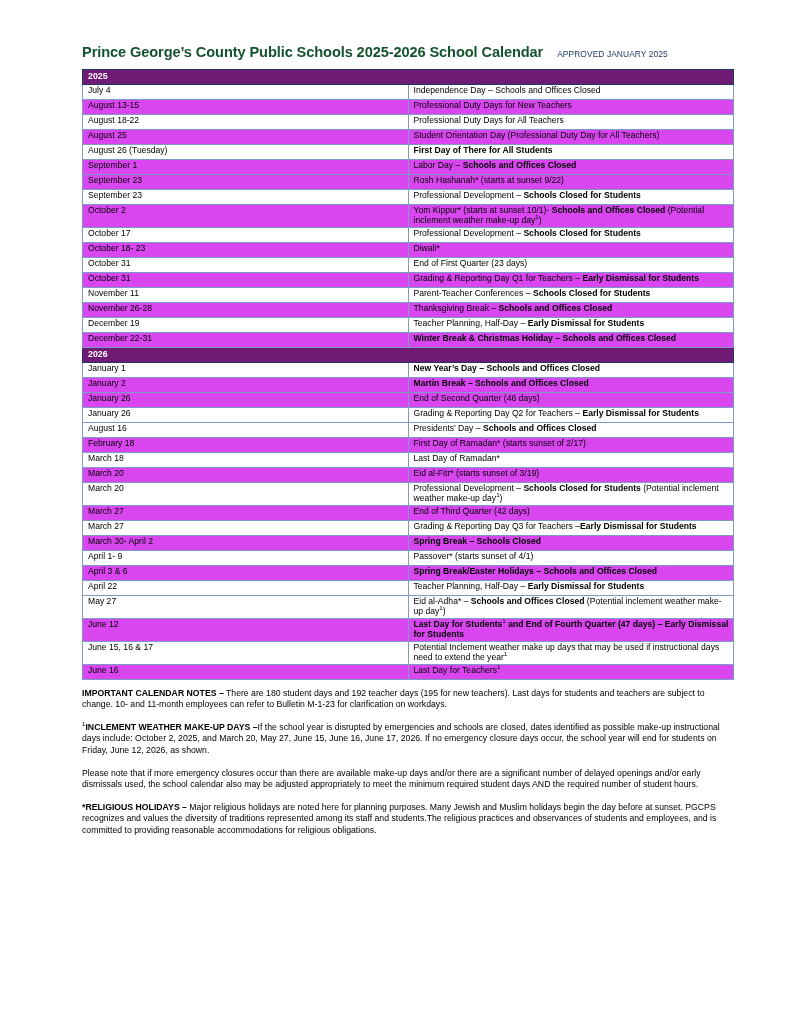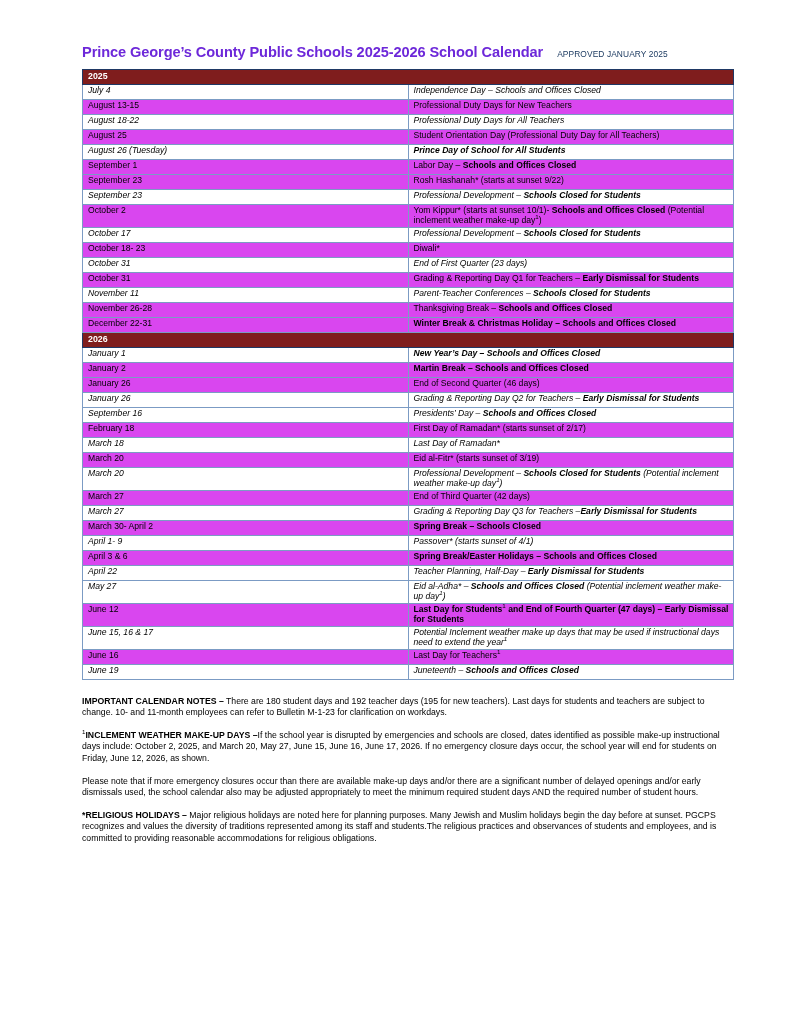--- a/index.html
+++ b/index.html
@@ -24,21 +24,21 @@
   .header-row {
     display: flex;
     align-items: baseline;
     justify-content: flex-start;
     gap: 14px;
     margin-bottom: 9px;
   }
   .doc-title {
     font-size: 14.6px;
     font-weight: bold;
-    color: #6d28d9;
+    color: #14532d;
     letter-spacing: -0.1px;
     white-space: nowrap;
   }
   .approved {
     font-size: 8.4px;
     font-weight: normal;
     color: #17365d;
     letter-spacing: 0.1px;
     white-space: nowrap;
   }
@@ -56,34 +56,34 @@
     vertical-align: top;
     height: 12px;
   }
   td.date {
     width: 118px;
   }
   td.desc {
     width: 534px;
   }
   tr.yearhdr td {
-    background: #7f1d1d;
+    background: #701a75;
     color: #ffffff;
     font-weight: bold;
     font-size: 8.8px;
     border: 1px solid #1f3864;
     padding-left: 5px;
   }
-  tr.r-light td { background: #ffffff; font-style: italic; }
+  tr.r-light td { background: #ffffff; }
   tr.r-dark td { background: #d946ef; }
   b { font-weight: bold; }
   sup { font-size: 6.2px; vertical-align: super; line-height: 0; }
   .notes {
     width: 652px;
-    margin-top: 16px;
+    margin-top: 8px;
     font-size: 8.7px;
     line-height: 1.33;
     text-align: left;
   }
   .notes p { margin: 0 0 11px 0; }
   .notes p:last-child { margin-bottom: 0; }
 </style>
 </head>
 <body>
 
@@ -110,21 +110,21 @@
         <tr class="r-light">
           <td class="date">August 18-22</td>
           <td class="desc">Professional Duty Days for All Teachers</td>
         </tr>
         <tr class="r-dark">
           <td class="date">August 25</td>
           <td class="desc">Student Orientation Day (Professional Duty Day for All Teachers)</td>
         </tr>
         <tr class="r-light">
           <td class="date">August 26 (Tuesday)</td>
-          <td class="desc"><b>Prince Day of School for All Students</b></td>
+          <td class="desc"><b>First Day of There for All Students</b></td>
         </tr>
         <tr class="r-dark">
           <td class="date">September 1</td>
           <td class="desc">Labor Day – <b>Schools and Offices Closed</b></td>
         </tr>
         <tr class="r-dark">
           <td class="date">September 23</td>
           <td class="desc">Rosh Hashanah* (starts at sunset 9/22)</td>
         </tr>
         <tr class="r-light">
@@ -152,20 +152,24 @@
           <td class="desc">Grading &amp; Reporting Day Q1 for Teachers – <b>Early Dismissal for Students</b></td>
         </tr>
         <tr class="r-light">
           <td class="date">November 11</td>
           <td class="desc">Parent-Teacher Conferences – <b>Schools Closed for Students</b></td>
         </tr>
         <tr class="r-dark">
           <td class="date">November 26-28</td>
           <td class="desc">Thanksgiving Break – <b>Schools and Offices Closed</b></td>
         </tr>
+        <tr class="r-light">
+          <td class="date">December 19</td>
+          <td class="desc">Teacher Planning, Half-Day – <b>Early Dismissal for Students</b></td>
+        </tr>
         <tr class="r-dark">
           <td class="date">December 22-31</td>
           <td class="desc"><b>Winter Break &amp; Christmas Holiday – Schools and Offices Closed</b></td>
         </tr>
         <tr class="yearhdr">
           <td colspan="2">2026</td>
         </tr>
         <tr class="r-light">
           <td class="date">January 1</td>
           <td class="desc"><b>New Year’s Day – Schools and Offices Closed</b></td>
@@ -176,21 +180,21 @@
         </tr>
         <tr class="r-dark">
           <td class="date">January 26</td>
           <td class="desc">End of Second Quarter (46 days)</td>
         </tr>
         <tr class="r-light">
           <td class="date">January 26</td>
           <td class="desc">Grading &amp; Reporting Day Q2  for Teachers – <b>Early Dismissal for Students</b></td>
         </tr>
         <tr class="r-light">
-          <td class="date">September 16</td>
+          <td class="date">August 16</td>
           <td class="desc">Presidents’ Day – <b>Schools and Offices Closed</b></td>
         </tr>
         <tr class="r-dark">
           <td class="date">February 18</td>
           <td class="desc">First Day of Ramadan* (starts sunset of 2/17)</td>
         </tr>
         <tr class="r-light">
           <td class="date">March 18</td>
           <td class="desc">Last Day of Ramadan*</td>
         </tr>
@@ -234,24 +238,20 @@
           <td class="date">June 12</td>
           <td class="desc"><b>Last Day for Students</b><sup>1</sup><b> and End of Fourth Quarter (47 days) – Early Dismissal for Students</b></td>
         </tr>
         <tr class="r-light">
           <td class="date">June 15, 16 &amp; 17</td>
           <td class="desc">Potential Inclement weather make up days that may be used if instructional days need to extend the year<sup>1</sup></td>
         </tr>
         <tr class="r-dark">
           <td class="date">June 16</td>
           <td class="desc">Last Day for Teachers<sup>1</sup></td>
-        </tr>
-        <tr class="r-light">
-          <td class="date">June 19</td>
-          <td class="desc">Juneteenth – <b>Schools and Offices Closed</b></td>
         </tr>
       </tbody>
   </table>
 
   <div class="notes">
       <p><b>IMPORTANT CALENDAR NOTES –</b> There are 180 student days and 192 teacher days (195 for new teachers). Last days for students and teachers are subject to change. 10- and 11-month employees can refer to Bulletin M-1-23 for clarification on workdays.</p>
       <p><sup>1</sup><b>INCLEMENT WEATHER MAKE-UP DAYS –</b>If the school year is disrupted by emergencies and schools are closed, dates identified as possible make-up instructional days include: October 2, 2025, and March 20, May 27, June 15, June 16, June 17, 2026. If no emergency closure days occur, the school year will end for students on Friday, June 12, 2026, as shown.</p>
       <p>Please note that if more  emergency closures occur than there are available make-up days and/or there are a significant number of delayed openings and/or early dismissals used, the school calendar also may be adjusted appropriately to meet the minimum required student days AND the required number of student hours.</p>
       <p><b>*RELIGIOUS HOLIDAYS –</b> Major religious holidays are noted here for planning purposes. Many Jewish and Muslim holidays begin the day before at sunset. PGCPS recognizes and values the diversity of traditions represented among its staff and students.The religious practices and observances of students and employees, and is committed to providing reasonable accommodations for religious obligations.</p>
     </div>

